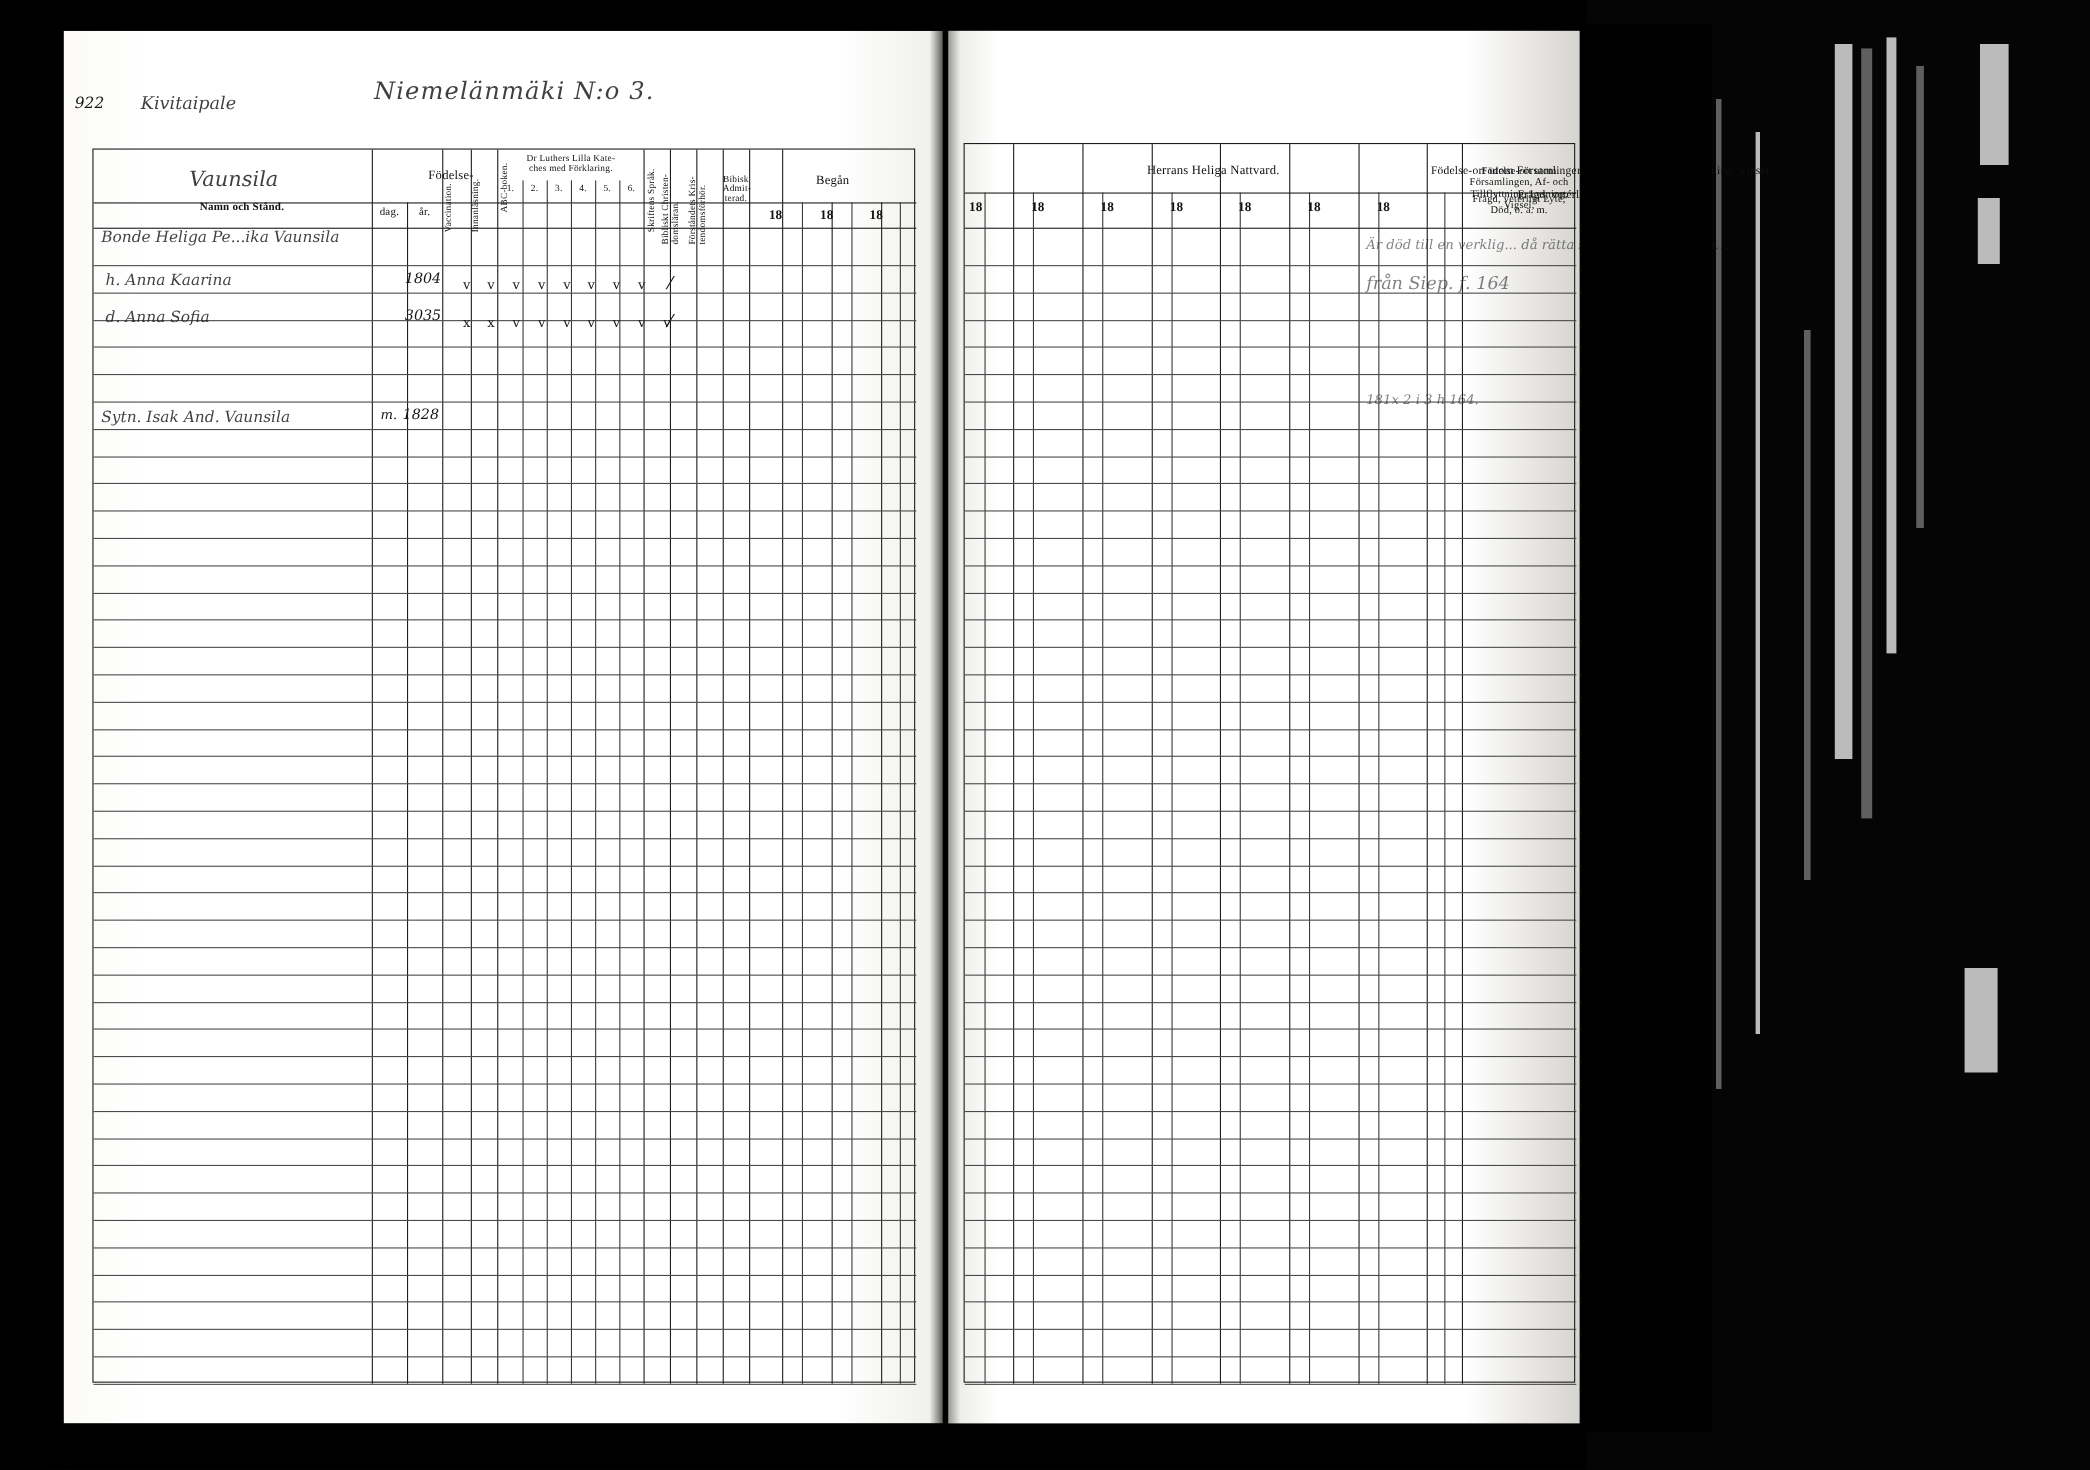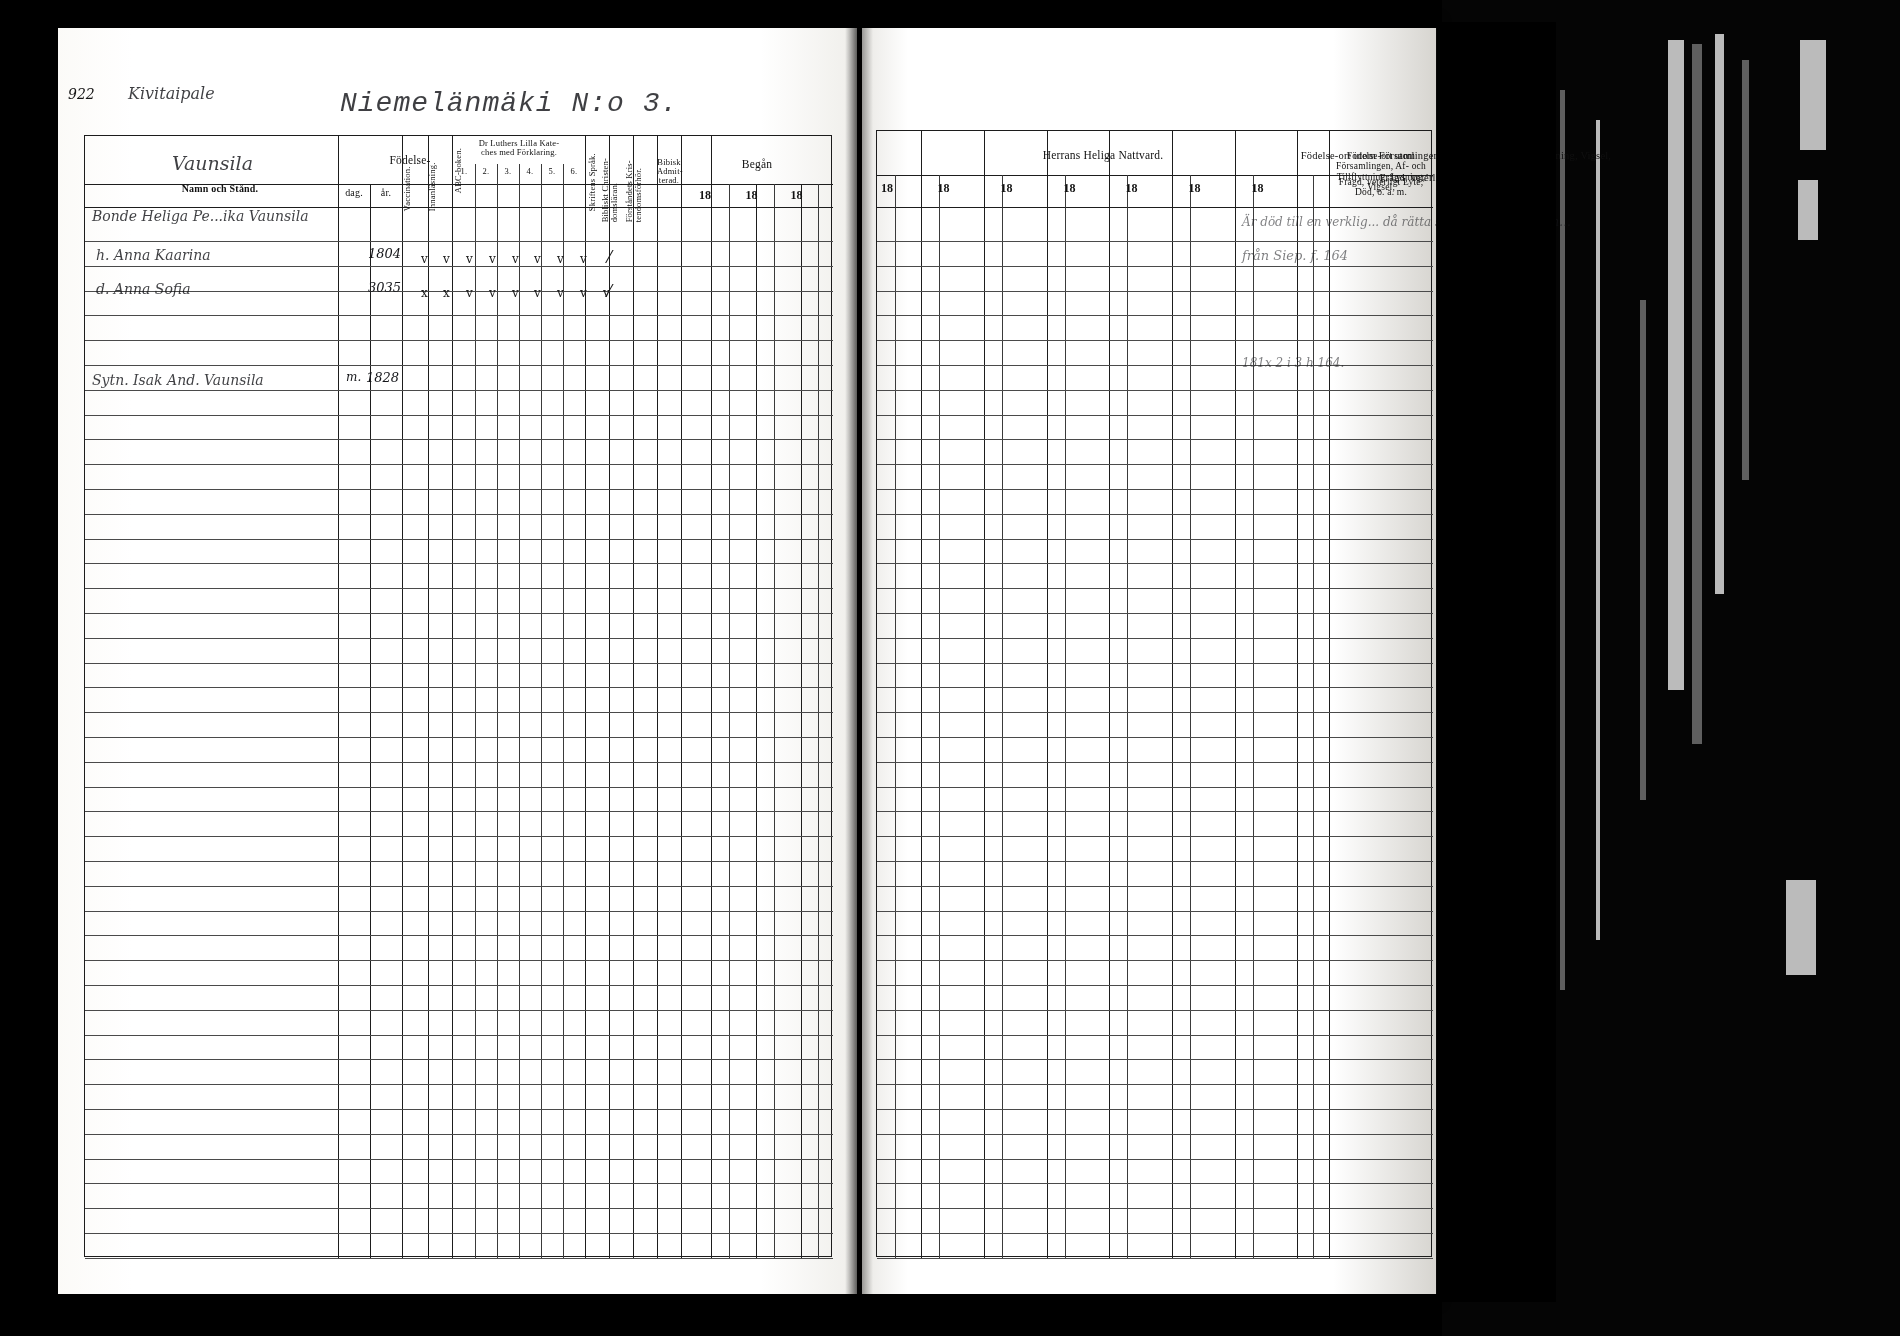--- a/index.html
+++ b/index.html
@@ -164,21 +164,21 @@
   <div class="streak soft" style="left:20px; top:330px; width:5px; height:160px; opacity:.35;"></div>
   <div class="streak soft" style="left:36px; top:1210px; width:5px; height:100px; opacity:.3;"></div>
 
   <div class="sheet" id="sheet-left"></div>
 
   <div class="sheet" id="sheet-right"></div>
   <div id="gutter"></div>
 
   <div id="folio">922</div>
   <div class="hand blur" style="left:128px; top:84px; font-size:16px;">Kivitaipale</div>
-  <div class="hand blur" style="left:340px; top:88px; font-size:28px; letter-spacing:1px;font-family:Liberation Mono, monospace;">Niemelänmäki N:o 3.</div>
+  <div class="hand blur" style="left:340px; top:71px; font-size:22px; letter-spacing:1px;">Niemelänmäki N:o 3.</div>
 
   <div class="grid" style="left:84px; top:135px; width:748px; height:1122px;">
 
     <div class="hline" style="left:0; top:71px; width:748px;"></div>
     <div class="hline" style="left:0; top:48px; width:748px;"></div>
 
     <div class="vline" style="left:253px; top:0; height:1122px;"></div>
     <div class="vline" style="left:285px; top:48px; height:1074px;"></div>
     <div class="vline" style="left:317px; top:0; height:1122px;"></div>
     <div class="vline" style="left:343px; top:0; height:1122px;"></div>
@@ -365,21 +365,21 @@
   <div class="hdr-text small" style="left:1246px; top:150px; width:420px; font-size:10.5px; color:#101010;">Födelse-ort utom Församlingen, Af- och Tillflyttning, Lysning, Vigsel,</div>
   <div class="hdr-text small" style="left:1246px; top:172px; width:420px; font-size:10.5px; color:#101010;">Frägd, vetérligt Lyte, Död, o. a. m.</div>
 
   <div class="hand blur" style="left:172px; top:152px; font-size:19px;">Vaunsila</div>
 
   <div class="hand blur" style="left:92px; top:208px; font-size:14px;">Bonde Heliga Pe...ika Vaunsila</div>
   <div class="hand blur faint" style="left:1242px; top:215px; font-size:12px;">Är död till en verklig... då rätta släkt förs... varibrun...</div>
 
   <div class="hand blur" style="left:96px; top:247px; font-size:14px;">h. Anna Kaarina</div>
   <div class="hand" style="left:368px; top:246px; font-size:13px;">1804</div>
-  <div class="hand blur faint" style="left:1242px; top:248px; font-size:13px;">från Siep. f. 164</div>
+  <div class="hand blur faint" style="left:1242px; top:248px; font-size:16px;">från Siep. f. 164</div>
 
   <div class="hand blur" style="left:96px; top:281px; font-size:14px;">d. Anna Sofia</div>
   <div class="hand" style="left:368px; top:280px; font-size:13px;">3035</div>
 
   <div class="hand blur" style="left:92px; top:372px; font-size:14px;">Sytn. Isak And. Vaunsila</div>
   <div class="hand" style="left:346px; top:370px; font-size:12px;">m.</div>
   <div class="hand" style="left:366px; top:370px; font-size:13px;">1828</div>
   <div class="hand blur faint" style="left:1242px; top:356px; font-size:12px;">181x 2 i 3 h 164.</div>
 
   <div id="ticks">

